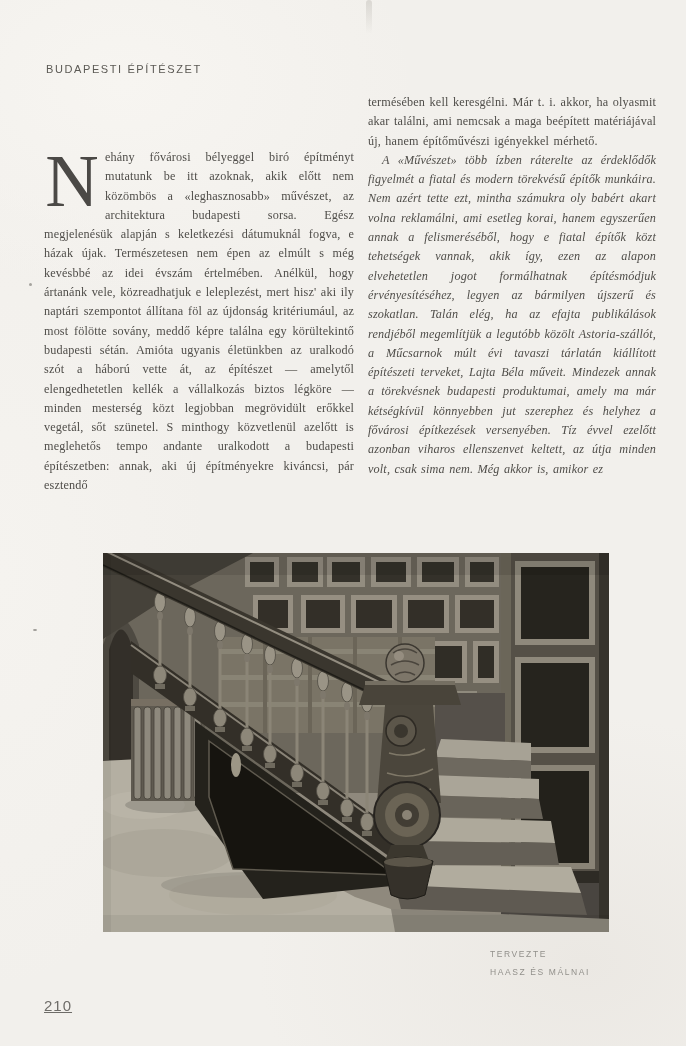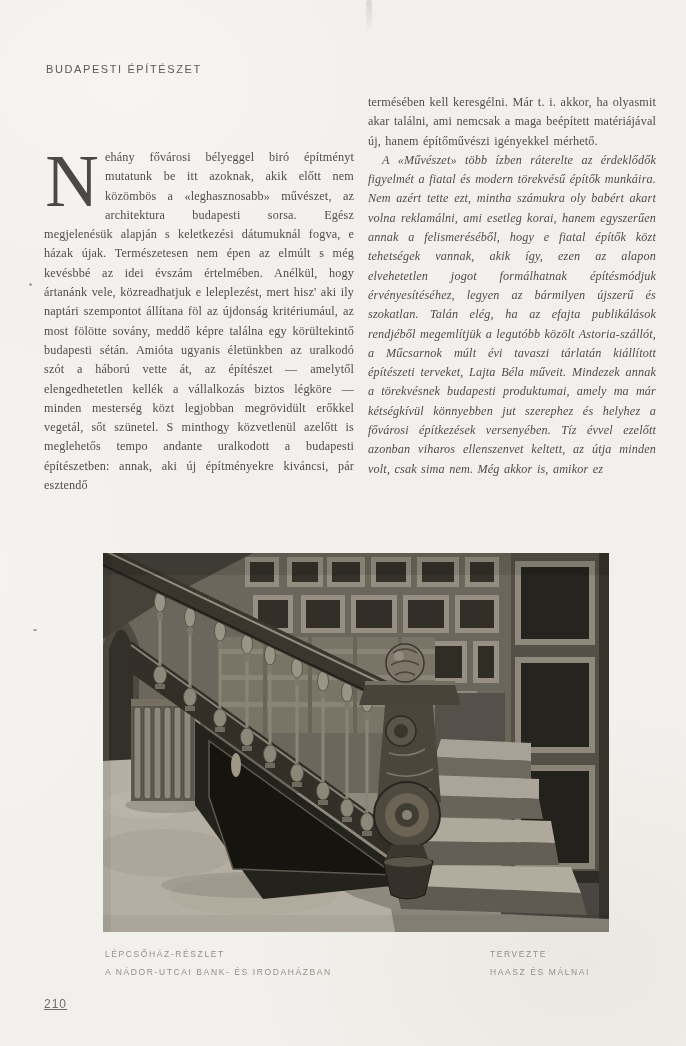--- a/index.html
+++ b/index.html
@@ -33,21 +33,21 @@
   .caption {
     position:absolute; font-family:"Liberation Sans", sans-serif;
     font-size:8.5px; letter-spacing:1.6px; color:#92908b; line-height:17.5px;
     white-space:nowrap;
   }
   .caption-left  { left:105px; top:946px; }
   .caption-right { right:84px; top:946px; text-align:left; }
   .caption-right .line2 { margin-right:12px; }
   .page-number {
     position:absolute; left:44px; top:997px;
-    font-family:"Liberation Sans", sans-serif; font-size:12px;
+    font-family:"Liberation Sans", sans-serif; font-size:15px;
     letter-spacing:1px; color:#6e6c68;text-decoration:underline;
   }
   .smudge {
     position:absolute; left:366px; top:0; width:6px; height:34px; border-radius:3px;
     background:linear-gradient(#c6c3bd, rgba(198,195,189,0)); opacity:.55;
   }
   .speck1 { position:absolute; left:29px; top:283px; width:3px; height:3px; border-radius:50%; background:#a5a39e; }
   .speck2 { position:absolute; left:33px; top:629px; width:4px; height:2px; border-radius:50%; background:#9d9b96; }
 </style>
 </head>
@@ -281,24 +281,20 @@
         <path d="M280,308 Q304,300 330,308 L322,342 Q304,350 288,342 Z" fill="#35312a" stroke="#1e1c17" stroke-width="1"></path>
         <ellipse cx="305" cy="309" rx="24" ry="5" fill="#5b5549"></ellipse>
       </g>
 
       <rect x="0" y="0" width="506" height="22" fill="#000000" opacity=".10"></rect>
       <rect x="0" y="0" width="8" height="379" fill="#000000" opacity=".05"></rect>
       <rect x="0" y="362" width="506" height="17" fill="#000000" opacity=".05"></rect>
     </svg>
   </div>
 
-  <div class="caption caption-left">
-    <div class="line1">LÉPCSŐHÁZ-RÉSZLET</div>
-    <div class="line2">A NÁDOR-UTCAI BANK- ÉS IRODAHÁZBAN</div>
-  </div>
 
   <div class="caption caption-right">
     <div class="line1">TERVEZTE</div>
     <div class="line2">HAASZ ÉS MÁLNAI</div>
   </div>
 
   <div class="page-number">210</div>
 
 </div>
 

